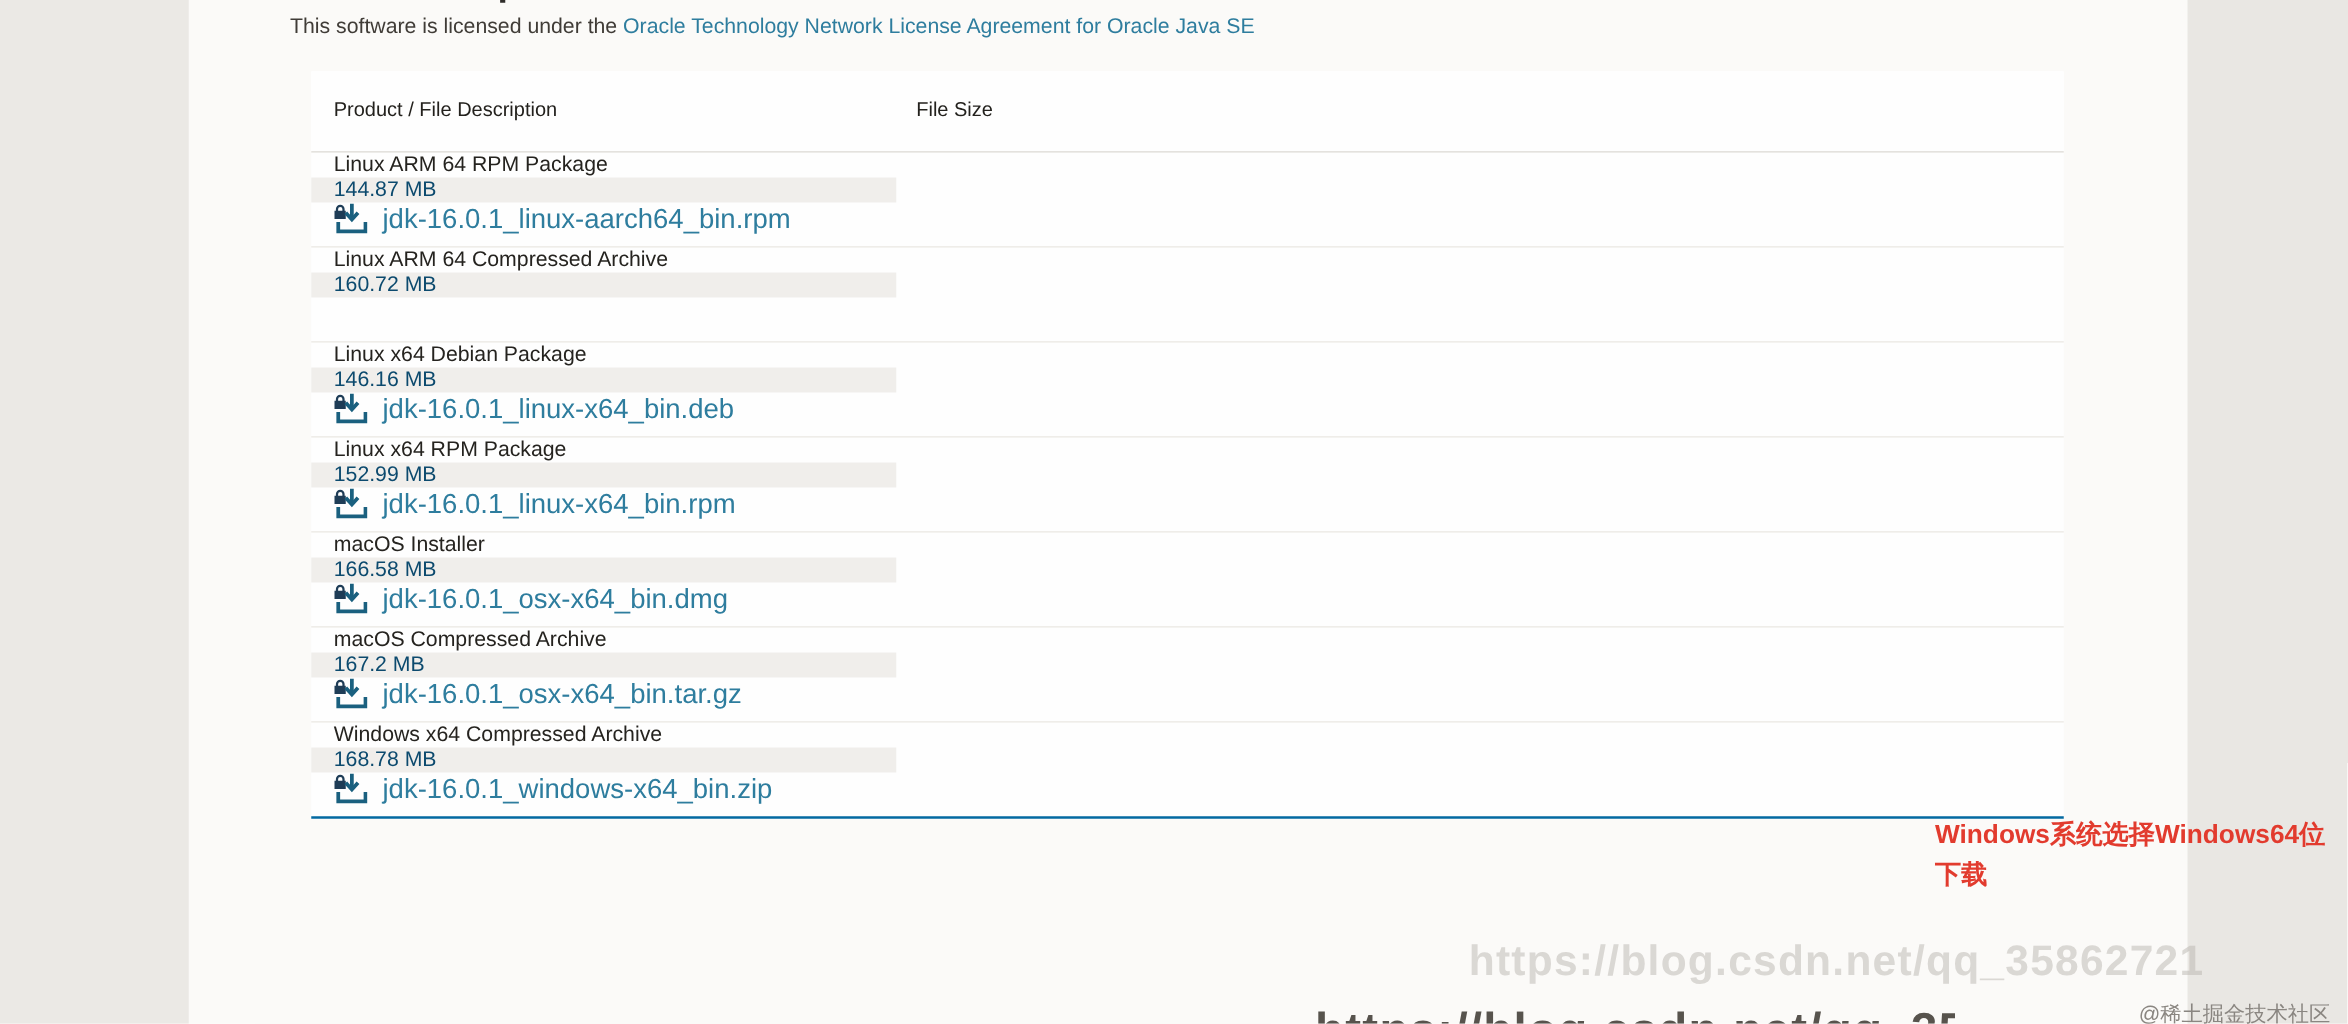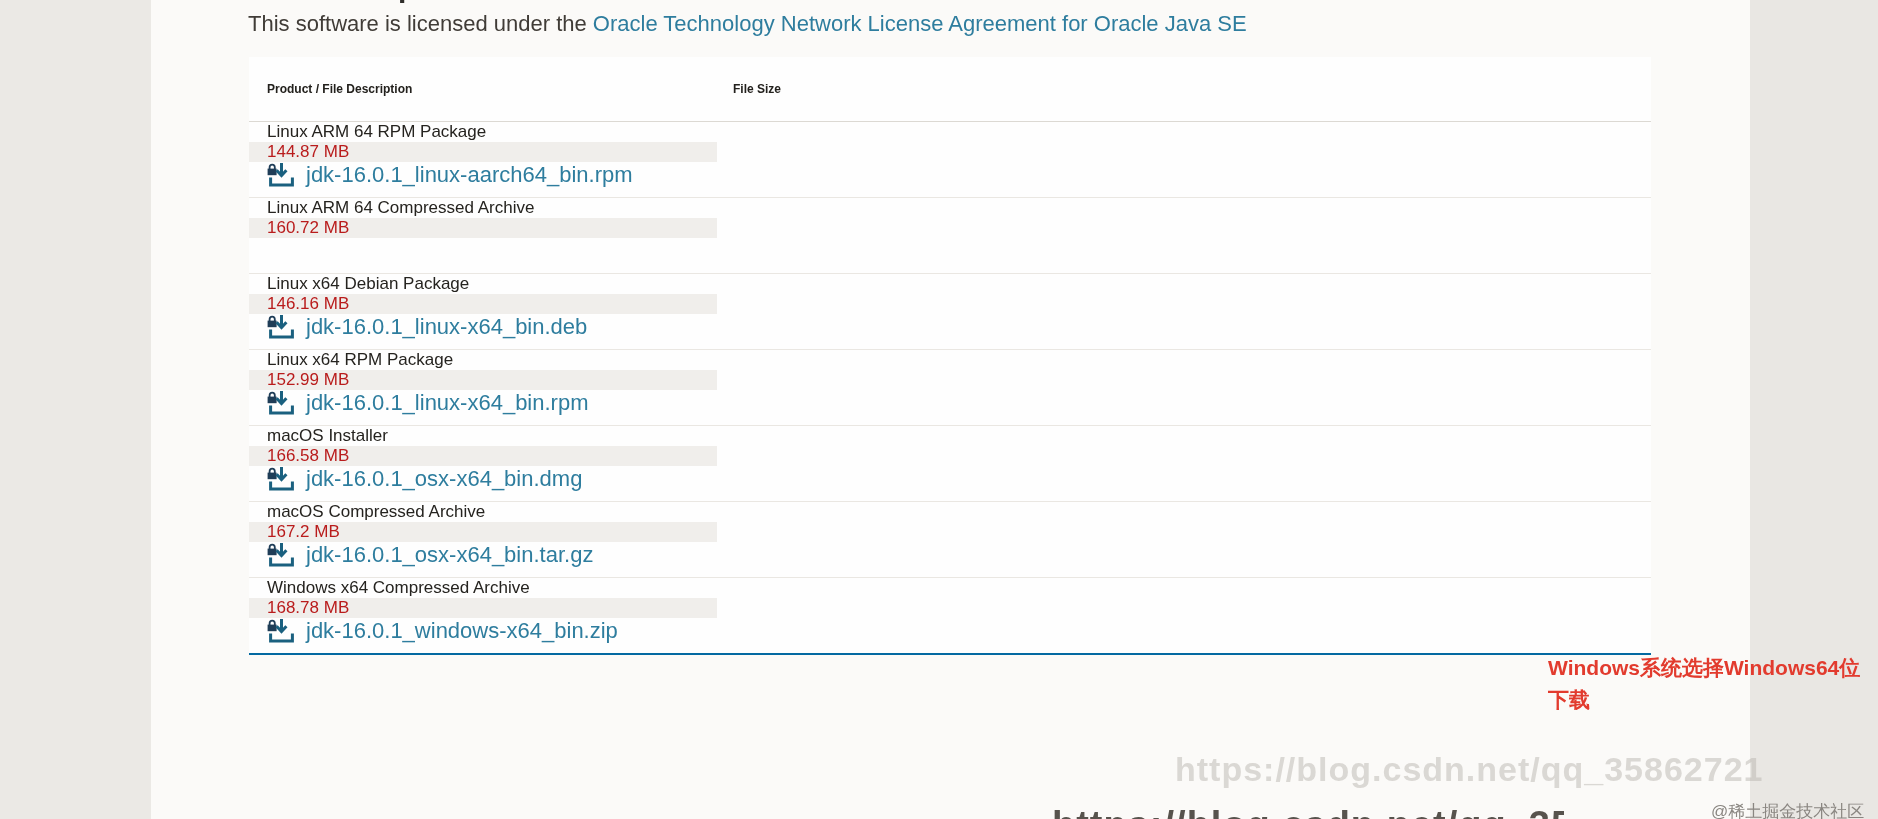--- a/index.html
+++ b/index.html
@@ -13,45 +13,45 @@
   .strip-left{left:0;width:151px;}
   .strip-right{left:1750px;width:128px;background:#e9e7e3;}
 
   
   .heading-fragment{
     position:absolute;left:398px;top:-30px;height:38px;width:120px;overflow:hidden;
     font-size:30px;font-weight:700;color:#2f2d2a;line-height:34px;
   }
 
   .license{
-    position:absolute;left:248px;top:11px;font-size:22px;color:#403c37;
+    position:absolute;left:232px;top:11px;font-size:17px;color:#403c37;
     white-space:nowrap;
   }
   .license a{color:#2e7d9e;text-decoration:none;cursor:pointer;}
 
   .jdk-table{
     position:absolute;left:249px;top:57px;width:1402px;background:#fefefe;
   }
   .thead{
     display:flex;align-items:center;height:64px;
     border-bottom:1px solid #dcd9d3;background:#fefefe;
   }
-  .th{font-size:12px;font-weight:700;color:#23211d;}
+  .th{font-size:16px;font-weight:400;color:#23211d;}
   .col-product{width:466px;padding-left:18px;box-sizing:border-box;}
   .col-size{width:468px;padding-left:18px;box-sizing:border-box;}
   .col-dl{width:468px;padding-left:17px;box-sizing:border-box;}
 
   .trow{
     display:flex;align-items:stretch;height:75px;position:relative;
     border-bottom:1px solid #eae7e2;
     flex-direction:column;
   }
   .trow:last-child{border-bottom:2px solid #0369a1;}
   .cell{display:flex;align-items:center;font-size:17px;color:#25231f;}
-  .cell.col-size{background:#f0eeeb;color:#b91c1c;}
+  .cell.col-size{background:#f0eeeb;color:#0c4a6e;}
   .dl-link{
     display:flex;align-items:center;gap:12px;color:#2e7d9e;text-decoration:none;
     font-size:22px;cursor:pointer;
   }
   .dl-icon{flex:0 0 auto;display:block;}
 
   .red-box{
     position:absolute;left:-2px;top:6px;width:1275px;height:40px;
     border:2px solid #c53727;background:transparent;z-index:5;pointer-events:none;
   }

